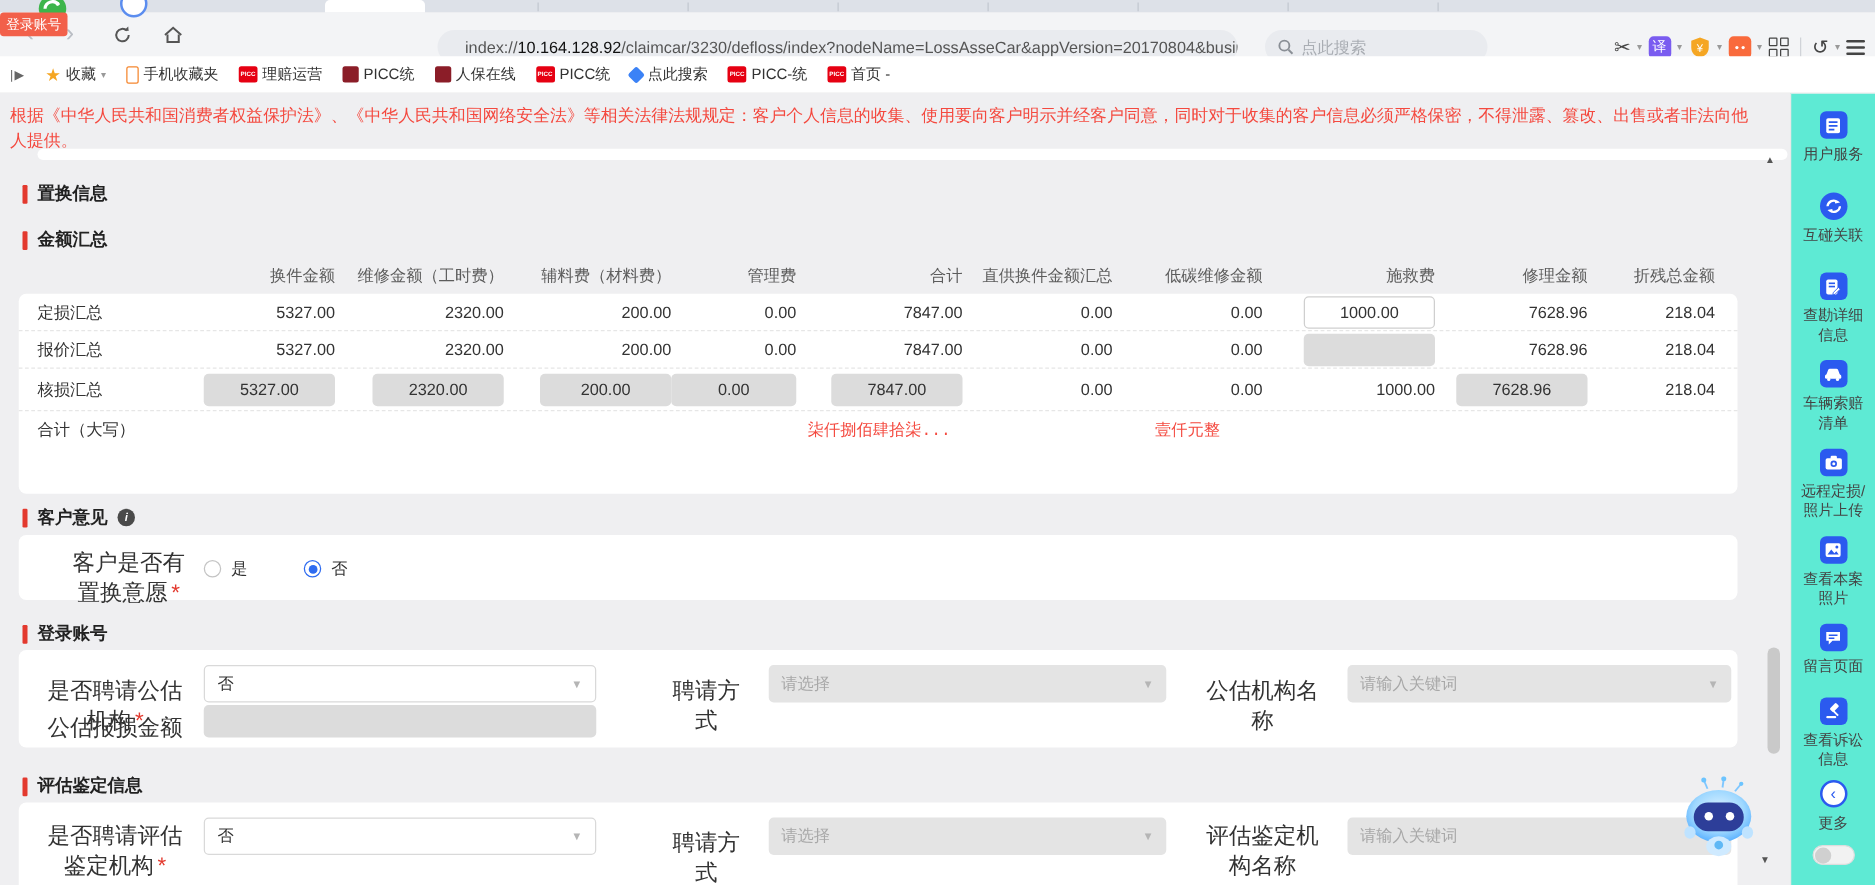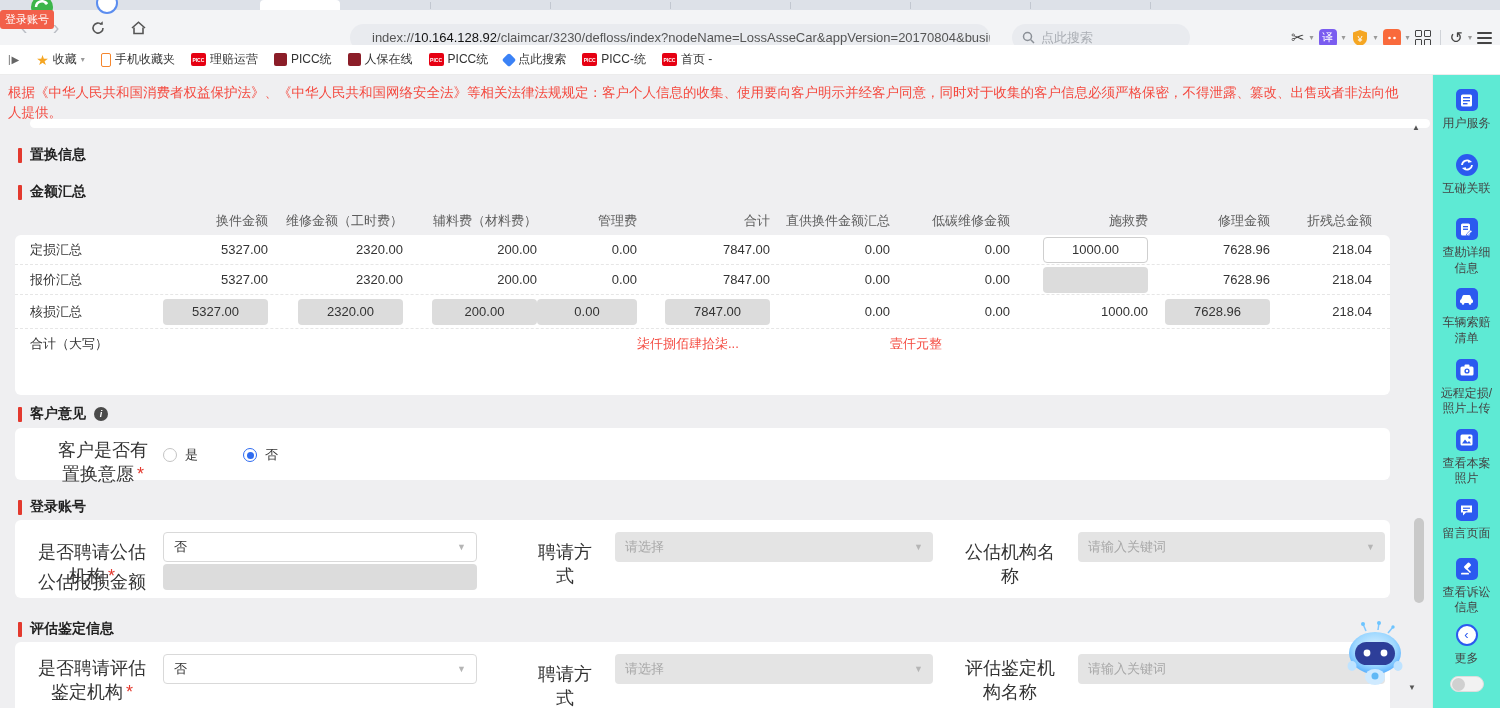--- a/index.html
+++ b/index.html
@@ -57,21 +57,21 @@
   .card { position:absolute; left:15px; width:1375px; background:#fff; border-radius:6px; }
 
   :root { --cols:125px 128px 135px 134px 100px 133px 120px 120px 138px 122px 102px; }
   .thead { position:absolute; left:15px; top:133px; width:1375px; height:26px; display:grid; grid-template-columns:var(--cols); align-items:center; font-size:13px; color:#5c5c5c; }
   .thead .tc { display:flex; justify-content:flex-end; }
   .trow { height:30px; display:grid; grid-template-columns:var(--cols); align-items:center; font-size:13px; color:#333; border-bottom:1px dashed #e6e6e6; }
   .trow.tall { height:34px; }
   .trow:last-child { border-bottom:none; }
   .tc { display:flex; justify-content:flex-end; align-items:center; }
   .tl { justify-content:flex-start; padding-left:15px; }
-  .tcc { justify-content:flex-start; }
+  .tcc { justify-content:center;font-family:Liberation Mono, monospace; }
   .box-grey { width:105px; height:26px; background:#dcdcdc; border-radius:4px; display:flex; align-items:center; justify-content:center; }
   .input-white { width:105px; height:26px; background:#fff; border:1px solid #cfcfcf; border-radius:4px; display:flex; align-items:center; justify-content:center; }
   .red-cn { color:#f4493f; }
   .baogan-row { position:relative; height:35px; font-size:13px; color:#333; }
   .baogan-row > * { position:absolute; top:50%; transform:translateY(-50%); }
   .cbx { width:14px; height:14px; background:#e0e0e0; border-radius:3px; }
   .ginput { height:26px; background:#dcdcdc; border-radius:4px; }
 
   .flabel { font-size:18px; color:#333; text-align:center; }
   .req { color:#e3392e; margin-left:3px; }

